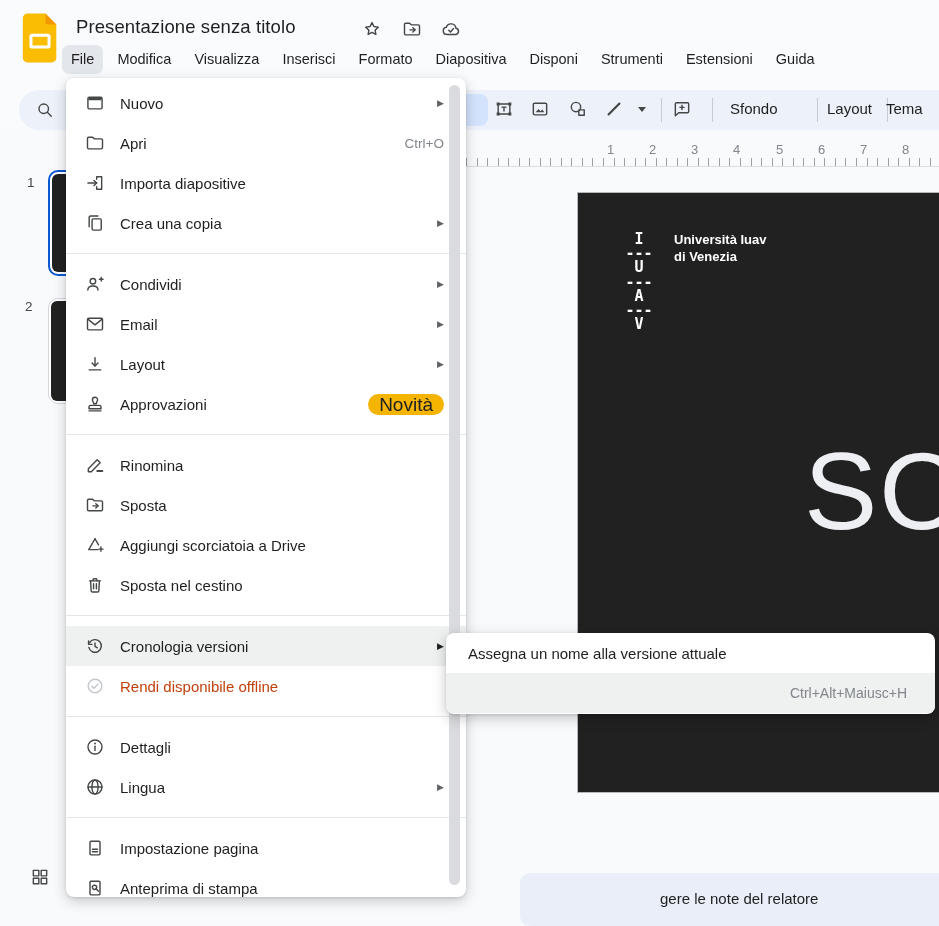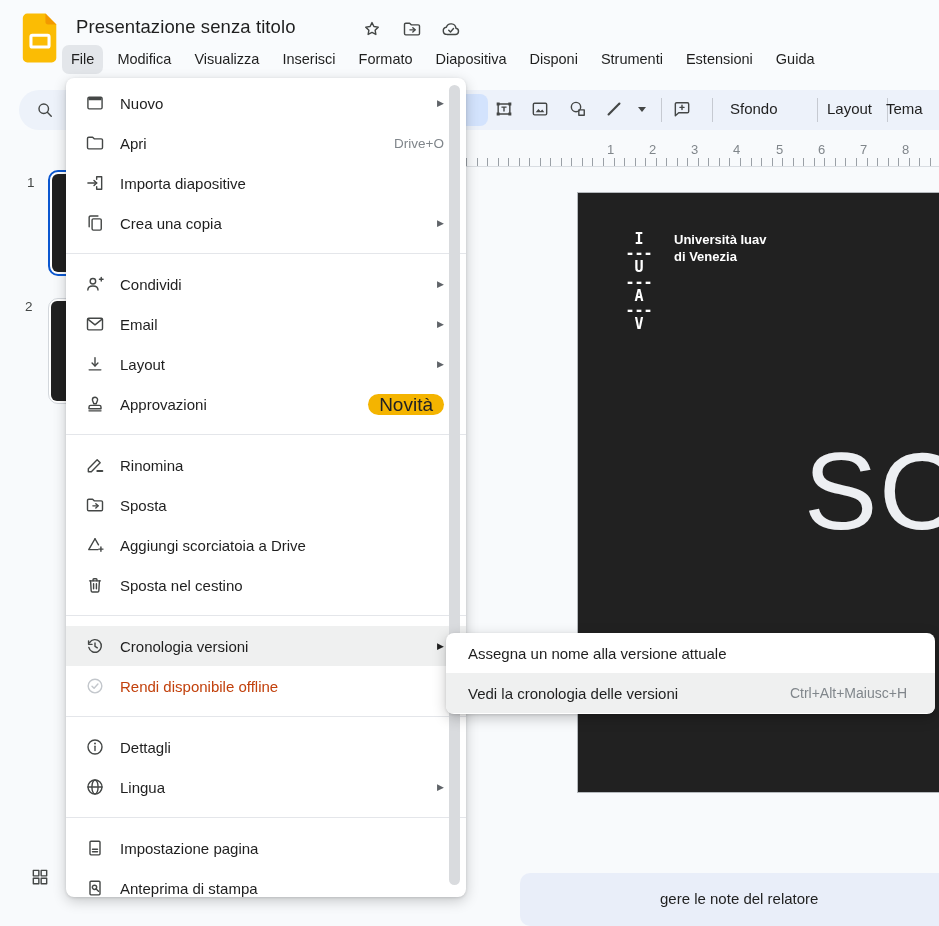--- a/index.html
+++ b/index.html
@@ -200,21 +200,21 @@
       <span class="spacer"></span>
     <span class="marrow"></span>
   </div>
 
   <div class="mrow">
     <svg class="ic" viewBox="0 0 24 24">
         <path d="M3 6.5A1.5 1.5 0 0 1 4.5 5h4.6l2 2h8.4A1.5 1.5 0 0 1 21 8.5v9a1.5 1.5 0 0 1-1.5 1.5h-15A1.5 1.5 0 0 1 3 17.5z"></path>
       </svg>
     <span>Apri</span>
       <span class="spacer"></span>
-    <span class="mshort">Drive+O</span>
+    <span class="mshort">Ctrl+O</span>
   </div>
 
   <div class="mrow">
     <svg class="ic" viewBox="0 0 24 24">
         <path d="M14 7.5v-3h6v15h-6v-3"></path>
         <path d="M3.5 12h10.5"></path>
         <path d="M10.8 9l3.2 3-3.2 3"></path>
       </svg>
     <span>Importa diapositive</span>
   </div>
@@ -375,17 +375,16 @@
   </div>
 
   <div class="menu-scroll"></div>
 </div>
 
 <div class="abs submenu">
   <div class="srow">
     <span>Assegna un nome alla versione attuale</span>
   </div>
   <div class="srow sel">
-    <span>Vedi la cronologia delle versioni</span>
       <span class="spacer"></span>
     <span class="sshort">Ctrl+Alt+Maiusc+H</span>
   </div>
 </div>
 
 </body></html>

